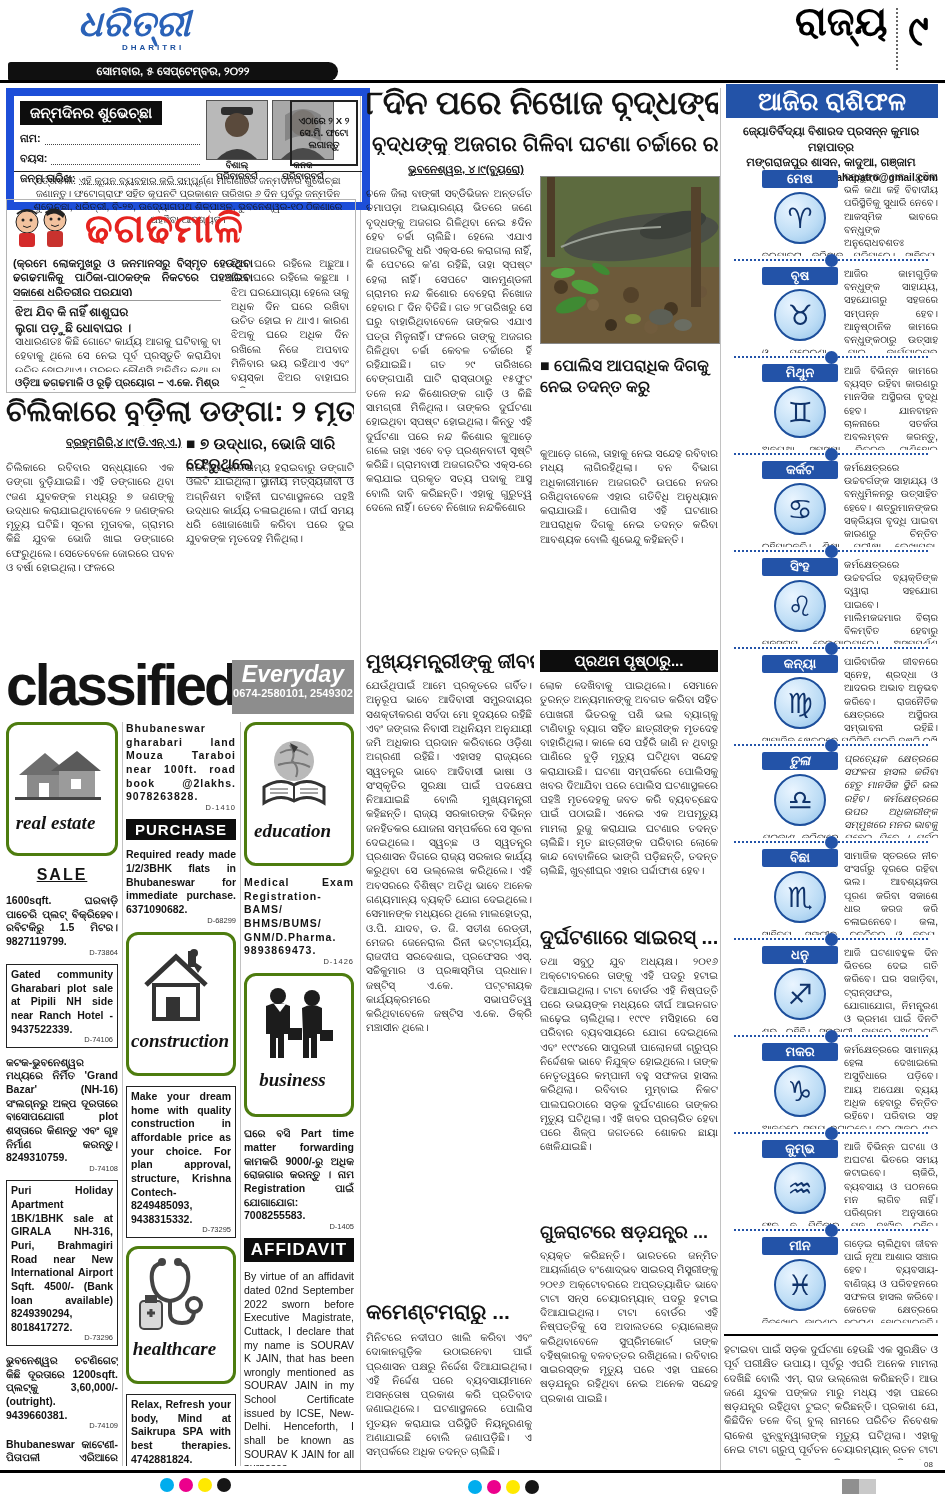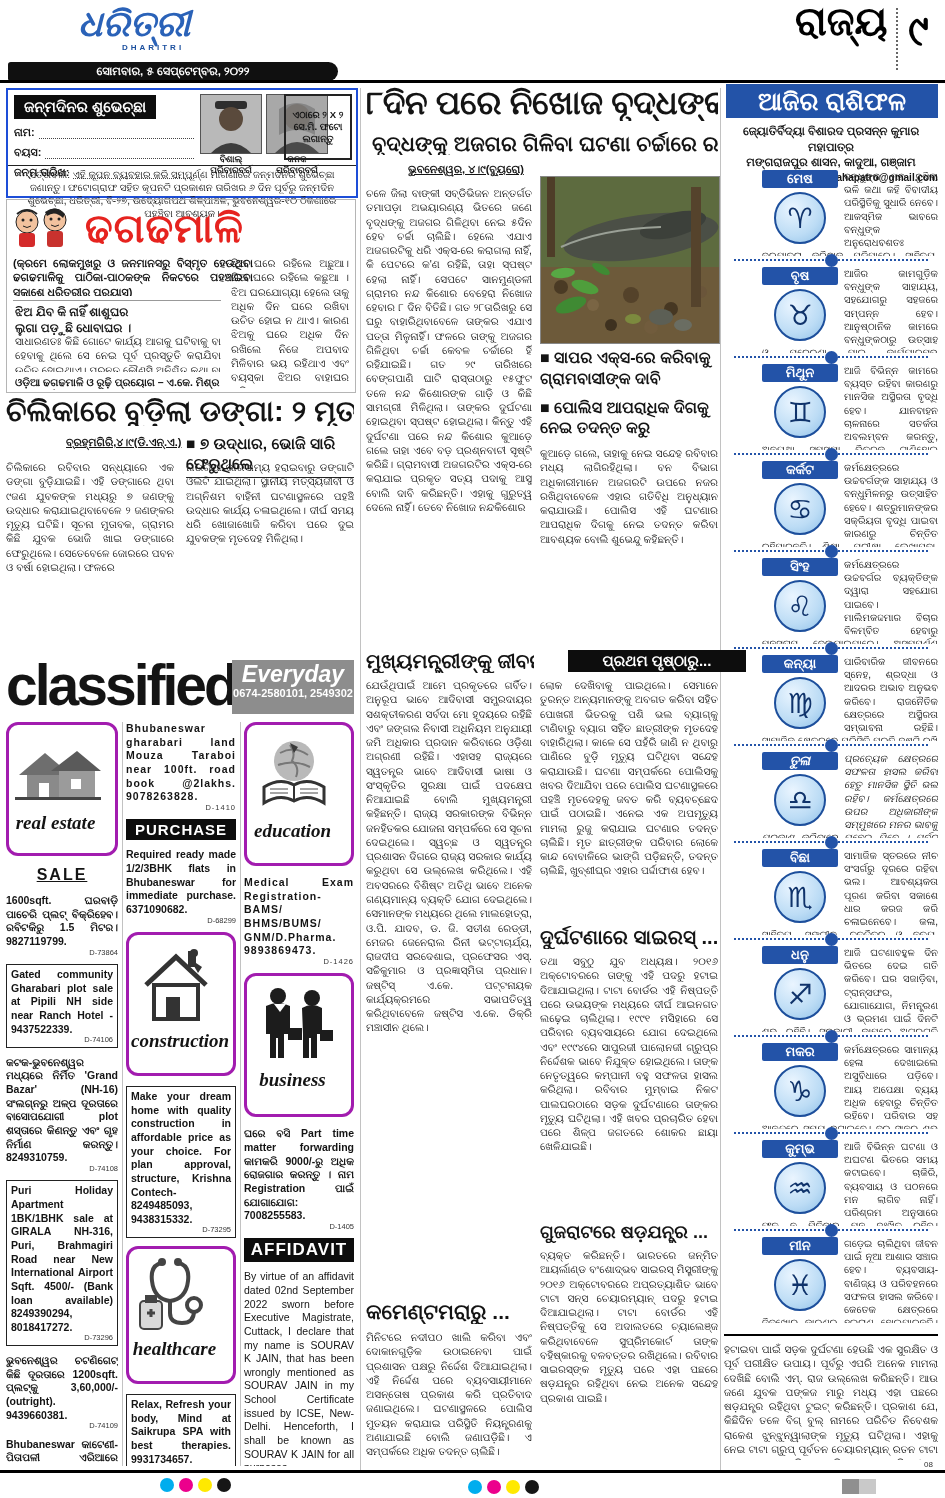--- a/index.html
+++ b/index.html
@@ -13,21 +13,21 @@
            line-height:19px;border-radius:3px 10px 10px 3px;}
   .section-label{font-size:40px;font-weight:bold;color:#000;line-height:1;}
   .pagenum{font-size:42px;font-weight:bold;color:#000;line-height:1;}
   .mast-rule{background:#000;}
   .vdots{border-left:2px dotted #666;}
   
   .body-sm{font-size:10.5px;line-height:1.36;text-align:justify;overflow:hidden;}
   .colrule{background:#c2c2c2;width:1px;}
   .hdr-black{background:#0d0d0d;color:#fff;font-weight:bold;text-align:center;}
   
-  .bday{border:2px solid #1d4ed8;}
+  .bday{border:8px solid #1d4ed8;}
   .bday-title{background:#0d0d0d;color:#fff;font-weight:bold;font-size:15px;padding:3px 10px;display:inline-block;}
   .bday-field{font-size:11px;font-weight:bold;display:flex;align-items:flex-end;margin-top:7px;}
   .bday-field .dotline{flex:1;border-bottom:1.5px dotted #444;margin-left:4px;height:11px;}
   .bday-photo{border:1px solid #555;background:linear-gradient(135deg,#cfcfcf,#8f8f8f 60%,#6f6f6f);}
   .bday-cap{font-size:9px;font-weight:bold;text-align:center;line-height:1.2;}
   .photo-slot{border:2px solid #222;font-size:9.5px;font-weight:bold;text-align:center;
               display:flex;align-items:center;justify-content:center;padding:2px;}
   .bday-terms{border-top:1.5px solid #222;font-size:10px;text-align:center;line-height:1.3;padding:2px 4px;}
   
   .dhaga{border:1px solid #b5b5b5;}
@@ -47,21 +47,21 @@
   .everyday{background:#8d8d8d;color:#fff;text-align:center;}
   .everyday .ev1{font-size:23px;font-weight:800;font-style:italic;line-height:1.1;}
   .everyday .ev2{font-size:11px;font-weight:bold;line-height:1.2;}
   .clsf-col{overflow:hidden;}
   .ad{font-size:10.5px;font-weight:bold;line-height:1.3;text-align:justify;margin:0 0 8px 0;}
   .ad .adid{display:block;text-align:right;font-size:7.5px;font-weight:normal;color:#333;line-height:1;}
   .ad.boxed{border:1.5px solid #222;padding:3px 4px;}
   .ad.spread{letter-spacing:1px;}
   .mini-hdr{font-size:15px;letter-spacing:1px;padding:2px 0;margin:0 0 8px 0;}
   .sale-hdr{font-size:16px;font-weight:bold;text-decoration:underline;text-align:center;letter-spacing:2px;margin:6px 0 10px 0;}
-  .iconbox{border:3px solid #a21caf;border-radius:12px;background:#fff;text-align:center;
+  .iconbox{border:3px solid #4d7c0f;border-radius:12px;background:#fff;text-align:center;
            margin:0 0 10px 0;padding:6px 15px 4px 2px;}
   .iconbox .lbl{font-family:"Liberation Serif","DejaVu Serif",serif;font-style:italic;font-weight:bold;font-size:19px;line-height:1.1;}
   
   .horo-hdr{background:#2353a8;color:#fff;font-size:25px;font-weight:bold;text-align:center;line-height:34px;}
   .horo-credit{font-size:11.5px;font-weight:bold;text-align:center;line-height:1.35;}
   .horo-email{font-size:10px;text-align:right;}
   .z-entry{overflow:hidden;position:relative;margin-left:38px;}
   .z-left{float:left;width:76px;text-align:center;margin-right:6px;}
   .z-label{background:#2353a8;color:#fff;font-size:13px;font-weight:bold;line-height:18px;border-radius:2px;}
   .z-icon{width:48px;height:48px;margin:4px auto 0 auto;border-radius:50%;
@@ -232,21 +232,21 @@
           <circle cx="30" cy="7" r="4" fill="#444"></circle>
           <circle cx="46" cy="7" r="4" fill="#444"></circle>
           <path d="M38 46 L38 58 Q38 68 50 68 Q62 68 62 56" fill="none" stroke="#444" stroke-width="4"></path>
           <circle cx="62" cy="50" r="7" fill="none" stroke="#444" stroke-width="4"></circle>
           <rect x="8" y="46" width="22" height="28" rx="4" fill="#d9d9d9" stroke="#444" stroke-width="2"></rect>
           <rect x="13" y="40" width="12" height="8" fill="#444"></rect>
           <path d="M15 58 h8 M19 54 v8" stroke="#444" stroke-width="3"></path>
         </svg>
       <div class="lbl">healthcare</div>
     </div>
-    <p class="ad boxed"><span>Relax, Refresh your body, Mind at Saikrupa SPA with best therapies. 9931734657.</span></p>
+    <p class="ad boxed"><span>Relax, Refresh your body, Mind at Saikrupa SPA with best therapies. 4742881824.</span></p>
 
   </div>
   <div class="abs colrule" style="left:240px;top:722px;height:744px;"></div>
 
   <div class="abs clsf-col" style="left:244px;top:722px;width:110px;height:744px;">
     <div class="iconbox" style="height:128px;">
       <svg width="86" height="86">
           <circle cx="44" cy="30" r="20" fill="#b9b9b9"></circle>
           <path d="M30 22 Q44 14 58 24 M28 34 Q44 28 60 36" stroke="#777" fill="none" stroke-width="2"></path>
           <path d="M40 14 Q46 22 42 30 Q50 36 46 46" stroke="#777" fill="none" stroke-width="2"></path>
@@ -299,30 +299,29 @@
       <ellipse cx="22" cy="96" rx="12" ry="5" fill="#57a844" transform="rotate(-6 22 96)"></ellipse>
       <ellipse cx="60" cy="92" rx="10" ry="4" fill="#3f8a33" transform="rotate(30 60 92)"></ellipse>
       <rect x="150" y="10" width="10" height="120" fill="#55432c"></rect>
       <rect x="6" y="0" width="8" height="80" fill="#4e3d28"></rect>
       <ellipse cx="120" cy="140" rx="12" ry="8" fill="#5c5f55"></ellipse>
         <ellipse cx="142" cy="148" rx="9" ry="6" fill="#6a6d62"></ellipse>
       <ellipse cx="92" cy="142" rx="8" ry="5" fill="#7c8a3e"></ellipse>
     </svg>
   </div>
   <div class="abs" style="left:540px;top:348px;width:178px;">
-    <div class="bullet-head" style="font-size:16px;">■ ସାପର ଏକ୍ସ-ରେ କରିବାକୁ ଗ୍ରାମବାସୀଙ୍କ ଦାବି</div>
     <div class="bullet-head" style="font-size:16px;margin-top:8px;">■ ପୋଲିସ ଆପରାଧିକ ଦିଗକୁ ନେଇ ତଦନ୍ତ କରୁ</div>
   </div>
   <div class="abs body-sm" style="left:366px;top:186px;width:166px;height:460px;">ଚଳେ ଜିଲା ବାଙ୍କୀ ସବ୍‌ଡିଭିଜନ ଅନ୍ତର୍ଗତ ତମାପଡ଼ା ଅଭୟାରଣ୍ୟ ଭିତରେ ଜଣେ ବୃଦ୍ଧଙ୍କୁ ଅଜଗର ଗିଳିଥିବା ନେଇ ୫ଦିନ ହେବ ଚର୍ଚ୍ଚା ଚାଲିଛି। ହେଲେ ଏଯାଏ ଅଜଗରଟିକୁ ଧରି ଏକ୍ସ-ରେ କରାଗଲା ନାହିଁ, କି ପେଟରେ କ'ଣ ରହିଛି, ତାହା ସ୍ପଷ୍ଟ ହେଲା ନାହିଁ। ସେପଟେ ସାନମୁଣ୍ଡଳୀ ଗ୍ରାମର ନନ୍ଦ କିଶୋର ବେହେରା ନିଖୋଜ ହେବାର ୮ ଦିନ ବିତିଛି। ଗତ ୨୮ତାରିଖରୁ ସେ ଘରୁ ବାହାରିଥିବାବେଳେ ତାଙ୍କର ଏଯାଏ ପତ୍ତା ମିଳୁନାହିଁ। ଫଳରେ ତାଙ୍କୁ ଅଜଗର ଗିଳିଥିବା ଚର୍ଚ୍ଚା କେବଳ ଚର୍ଚ୍ଚାରେ ହିଁ ରହିଯାଇଛି। ଗତ ୨୯ ତାରିଖରେ ବେଙ୍ଗପାଣି ଘାଟି ରାସ୍ତାଠାରୁ ୧୫ଫୁଟ ତଳେ ନନ୍ଦ କିଶୋରଙ୍କ ଗାଡ଼ି ଓ କିଛି ସାମଗ୍ରୀ ମିଳିଥିଲା। ତାଙ୍କର ଦୁର୍ଘଟଣା ହୋଇଥିବା ସ୍ପଷ୍ଟ ହୋଇଥିଲା। କିନ୍ତୁ ଏହି ଦୁର୍ଘଟଣା ପରେ ନନ୍ଦ କିଶୋର କୁଆଡ଼େ ଗଲେ ତାହା ଏବେ ବଡ଼ ପ୍ରଶ୍ନବାଚୀ ସୃଷ୍ଟି କରିଛି। ଗ୍ରାମବାସୀ ଅଜଗରଟିର ଏକ୍ସ-ରେ କରାଯାଇ ପ୍ରକୃତ ସତ୍ୟ ପଦାକୁ ଆସୁ ବୋଲି ଦାବି କରିଛନ୍ତି। ଏହାକୁ ଗୁରୁତ୍ୱ ଦେଲେ ନାହିଁ। ତେବେ ନିଖୋଜ ନନ୍ଦକିଶୋର</div>
   <div class="abs body-sm" style="left:540px;top:446px;width:178px;height:200px;">କୁଆଡ଼େ ଗଲେ, ତାହାକୁ ନେଇ ସନ୍ଦେହ ରବିବାର ମଧ୍ୟ ଲାଗିରହିଥିଲା। ବନ ବିଭାଗ ଅଧିକାରୀମାନେ ଅଜଗରଟି ଉପରେ ନଜର ରଖିଥିବାବେଳେ ଏହାର ଗତିବିଧି ଅନୁଧ୍ୟାନ କରାଯାଉଛି। ପୋଲିସ ଏହି ଘଟଣାର ଆପରାଧିକ ଦିଗକୁ ନେଇ ତଦନ୍ତ କରିବା ଆବଶ୍ୟକ ବୋଲି ଶୁଭେନ୍ଦୁ କହିଛନ୍ତି।</div>
 
   <div class="abs cont-head" style="left:366px;top:650px;width:168px;">ମୁଖ୍ୟମନ୍ତ୍ରୀଙ୍କୁ ଜୀବନବ୍ୟାପୀ ...</div>
   <div class="abs body-sm" style="left:366px;top:678px;width:166px;height:618px;">ଯେଉଁଥିପାଇଁ ଆମେ ପ୍ରକୃତରେ ଗର୍ବିତ। ଅନୁରୂପ ଭାବେ ଆଦିବାସୀ ସମ୍ପ୍ରଦାୟର ସଶକ୍ତୀକରଣ ସର୍ବଦା ମୋ ହୃଦୟରେ ରହିଛି ଏବଂ ଜଙ୍ଗଲ ନିବାସୀ ଅଧିନିୟମ ଅନୁଯାୟୀ ଜମି ଅଧିକାର ପ୍ରଦାନ କରିବାରେ ଓଡ଼ିଶା ଅଗ୍ରଣୀ ରହିଛି। ଏହାସହ ରାଜ୍ୟରେ ସ୍ୱତନ୍ତ୍ର ଭାବେ ଆଦିବାସୀ ଭାଷା ଓ ସଂସ୍କୃତିର ସୁରକ୍ଷା ପାଇଁ ପଦକ୍ଷେପ ନିଆଯାଇଛି ବୋଲି ମୁଖ୍ୟମନ୍ତ୍ରୀ କହିଛନ୍ତି। ରାଜ୍ୟ ସରକାରଙ୍କ ବିଭିନ୍ନ ଜନହିତକର ଯୋଜନା ସମ୍ପର୍କରେ ସେ ସୂଚନା ଦେଇଥିଲେ। ସ୍ୱଚ୍ଛ ଓ ସ୍ୱତନ୍ତ୍ର ପ୍ରଶାସନ ଦିଗରେ ରାଜ୍ୟ ସରକାର କାର୍ଯ୍ୟ କରୁଥିବା ସେ ଉଲ୍ଲେଖ କରିଥିଲେ। ଏହି ଅବସରରେ ବିଶିଷ୍ଟ ଅତିଥି ଭାବେ ଅନେକ ଗଣ୍ୟମାନ୍ୟ ବ୍ୟକ୍ତି ଯୋଗ ଦେଇଥିଲେ। ସେମାନଙ୍କ ମଧ୍ୟରେ ଥିଲେ ମାଲହୋତ୍ରା, ଓ.ପି. ଯାଦବ, ଡ. ଜି. ସତୀଶ ରେଡ୍ଡୀ, ମେଜର ଜେନେରାଲ ରିନୀ ଭଟ୍ଟାଚାର୍ଯ୍ୟ, ରାଜଦୀପ ସରଦେଶାଇ, ପ୍ରଫେସର ଏସ୍. ସଚ୍ଚିକୁମାର ଓ ପ୍ରଜ୍ଞାସ୍ମିତା ପ୍ରଧାନ। ଜଷ୍ଟିସ୍ ଏ.କେ. ପଟ୍ଟନାୟକ କାର୍ଯ୍ୟକ୍ରମରେ ସଭାପତିତ୍ୱ କରିଥିବାବେଳେ ଜଷ୍ଟିସ ଏ.କେ. ଡିକ୍ରି ମଞ୍ଚାସୀନ ଥିଲେ।</div>
 
-  <div class="abs hdr-black" style="left:540px;top:650px;width:178px;height:22px;font-size:15px;line-height:22px;margin-left:28px;">ପ୍ରଥମ ପୃଷ୍ଠାରୁ...</div>
+  <div class="abs hdr-black" style="left:540px;top:650px;width:178px;height:22px;font-size:15px;line-height:22px;">ପ୍ରଥମ ପୃଷ୍ଠାରୁ...</div>
   <div class="abs body-sm" style="left:540px;top:678px;width:178px;height:244px;">ଲୋକ ଦେଖିବାକୁ ପାଇଥିଲେ। ସେମାନେ ତୁରନ୍ତ ଅନ୍ୟମାନଙ୍କୁ ଅବଗତ କରିବା ସହିତ ପୋଖରୀ ଭିତରକୁ ପଶି ଭଲ ବ୍ୟାଗ୍‌କୁ ଟାଣିବାରୁ ବ୍ୟାଗ ସହିତ ଛାତ୍ରୀଙ୍କ ମୃତଦେହ ବାହାରିଥିଲା। କାଳେ ସେ ପହଁରି ଜାଣି ନ ଥିବାରୁ ପାଣିରେ ବୁଡ଼ି ମୃତ୍ୟୁ ଘଟିଥିବା ସନ୍ଦେହ କରାଯାଉଛି। ଘଟଣା ସମ୍ପର୍କରେ ପୋଲିସକୁ ଖବର ଦିଆଯିବା ପରେ ପୋଲିସ ଘଟଣାସ୍ଥଳରେ ପହଞ୍ଚି ମୃତଦେହକୁ ଜବତ କରି ବ୍ୟବଚ୍ଛେଦ ପାଇଁ ପଠାଇଛି। ଏନେଇ ଏକ ଅପମୃତ୍ୟୁ ମାମଲା ରୁଜୁ କରାଯାଇ ଘଟଣାର ତଦନ୍ତ ଚାଲିଛି। ମୃତ ଛାତ୍ରୀଙ୍କ ପରିବାର ଲୋକେ କାନ୍ଦ ବୋବାଳିରେ ଭାଙ୍ଗି ପଡ଼ିଛନ୍ତି, ତଦନ୍ତ ଚାଲିଛି, ଖୁବ୍‌ଶୀଘ୍ର ଏହାର ପର୍ଦ୍ଦାଫାଶ ହେବ।</div>
 
   <div class="abs cont-head" style="left:540px;top:926px;width:178px;">ଦୁର୍ଘଟଣାରେ ସାଇରସ୍ ...</div>
   <div class="abs body-sm" style="left:540px;top:954px;width:178px;height:264px;">ତଥା ସବୁଠୁ ଯୁବ ଅଧ୍ୟକ୍ଷ। ୨୦୧୬ ଅକ୍ଟୋବରରେ ତାଙ୍କୁ ଏହି ପଦରୁ ହଟାଇ ଦିଆଯାଇଥିଲା। ଟାଟା ବୋର୍ଡର ଏହି ନିଷ୍ପତ୍ତି ପରେ ଉଭୟଙ୍କ ମଧ୍ୟରେ ଦୀର୍ଘ ଆଇନଗତ ଲଢ଼େଇ ଚାଲିଥିଲା। ୧୯୯୧ ମସିହାରେ ସେ ପରିବାର ବ୍ୟବସାୟରେ ଯୋଗ ଦେଇଥିଲେ ଏବଂ ୧୯୯୪ରେ ସାପୁରଜୀ ପାଲୋନଜୀ ଗ୍ରୁପ୍‌ର ନିର୍ଦ୍ଦେଶକ ଭାବେ ନିଯୁକ୍ତ ହୋଇଥିଲେ। ତାଙ୍କ ନେତୃତ୍ୱରେ କମ୍ପାନୀ ବହୁ ସଫଳତା ହାସଲ କରିଥିଲା। ରବିବାର ମୁମ୍ବାଇ ନିକଟ ପାଲଘରଠାରେ ସଡ଼କ ଦୁର୍ଘଟଣାରେ ତାଙ୍କର ମୃତ୍ୟୁ ଘଟିଥିଲା। ଏହି ଖବର ପ୍ରଚାରିତ ହେବା ପରେ ଶିଳ୍ପ ଜଗତରେ ଶୋକର ଛାୟା ଖେଳିଯାଇଛି।</div>
 
   <div class="abs cont-head" style="left:540px;top:1222px;width:178px;font-size:18px;">ଗୁଜରାଟରେ ଷଡ଼ଯନ୍ତ୍ର ...</div>
   <div class="abs body-sm" style="left:540px;top:1248px;width:178px;height:218px;">ବ୍ୟକ୍ତ କରିଛନ୍ତି। ଭାରତରେ ଜନ୍ମିତ ଆୟର୍ଲାଣ୍ଡ ବଂଶୋଦ୍ଭବ ସାଇରସ୍ ମିସ୍ତ୍ରୀଙ୍କୁ ୨୦୧୬ ଅକ୍ଟୋବରରେ ଅପ୍ରତ୍ୟାଶିତ ଭାବେ ଟାଟା ସନ୍ସ ଚେୟାରମ୍ୟାନ୍ ପଦରୁ ହଟାଇ ଦିଆଯାଇଥିଲା। ଟାଟା ବୋର୍ଡର ଏହି ନିଷ୍ପତ୍ତିକୁ ସେ ଅଦାଲତରେ ଚ୍ୟାଲେଞ୍ଜ କରିଥିବାବେଳେ ସୁପ୍ରିମକୋର୍ଟ ତାଙ୍କ ବହିଷ୍କାରକୁ ବଳବତ୍ତର ରଖିଥିଲେ। ରବିବାର ସାଇରସ୍‌ଙ୍କ ମୃତ୍ୟୁ ପରେ ଏହା ପଛରେ ଷଡ଼ଯନ୍ତ୍ର ରହିଥିବା ନେଇ ଅନେକ ସନ୍ଦେହ ପ୍ରକାଶ ପାଇଛି।</div>
 
   <div class="abs cont-head" style="left:366px;top:1300px;width:168px;font-size:21px;">କମେଣ୍ଟମରାରୁ ...</div>
   <div class="abs body-sm" style="left:366px;top:1330px;width:166px;height:136px;">ମିନିଟରେ ନଦୀପଠ ଖାଲି କରିବା ଏବଂ ଦୋକାନଗୁଡ଼ିକ ଉଠାଇନେବା ପାଇଁ ପ୍ରଶାସନ ପକ୍ଷରୁ ନିର୍ଦ୍ଦେଶ ଦିଆଯାଇଥିଲା। ଏହି ନିର୍ଦ୍ଦେଶ ପରେ ବ୍ୟବସାୟୀମାନେ ଅସନ୍ତୋଷ ପ୍ରକାଶ କରି ପ୍ରତିବାଦ ଜଣାଇଥିଲେ। ଘଟଣାସ୍ଥଳରେ ପୋଲିସ ମୁତୟନ କରାଯାଇ ପରିସ୍ଥିତି ନିୟନ୍ତ୍ରଣକୁ ଅଣାଯାଇଛି ବୋଲି ଜଣାପଡ଼ିଛି। ଏ ସମ୍ପର୍କରେ ଅଧିକ ତଦନ୍ତ ଚାଲିଛି।</div>

